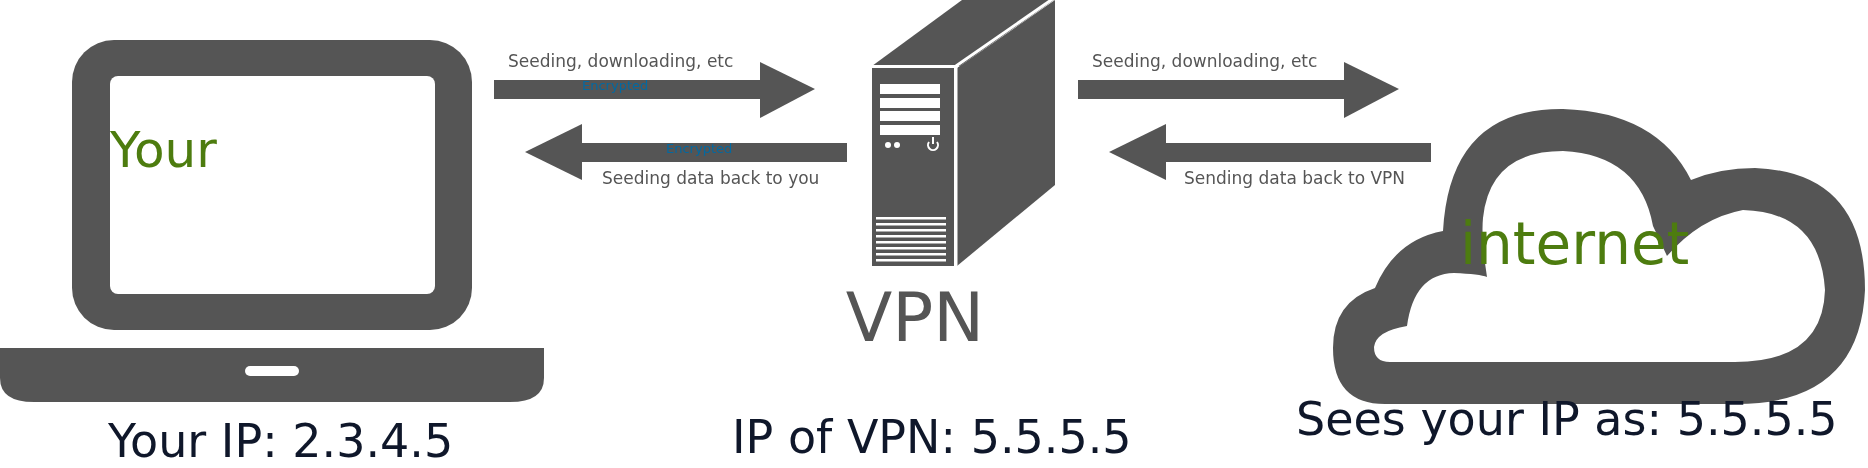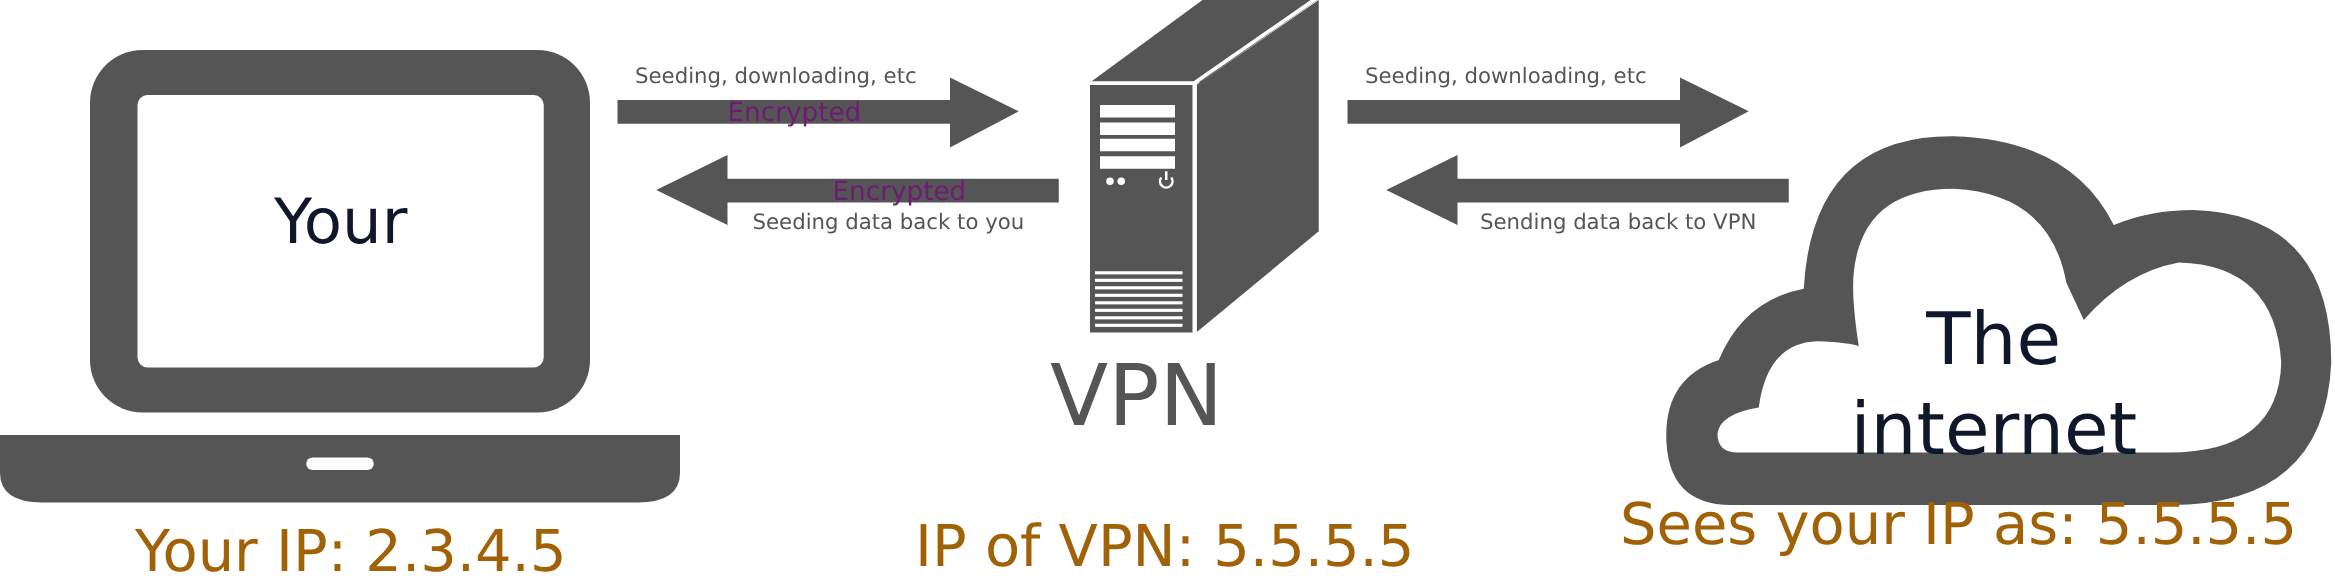--- a/index.html
+++ b/index.html
@@ -1,22 +1,22 @@
 <!DOCTYPE html>
 <html><head>
 <meta charset="utf-8">
 <style>
   html, body { margin:0; padding:0; background:#ffffff; }
   body { width:1868px; height:468px; position:relative; overflow:hidden; font-family:"DejaVu Sans", sans-serif; color:#555555; }
   svg { position:absolute; left:0; top:0; }
   .txt { position:absolute; white-space:nowrap; font-family:"DejaVu Sans", sans-serif; }
   .small { font-size:17px; color:#555; }
-  .enc { font-size:21px; color:#701a75; }
-  .big { font-size:50px; color:#0f172a; text-align:center; line-height:60px;margin-top:27px; }
-  .caption { font-size:46px; color:#a16207; }
+  .enc { font-size:13px; color:#0369a1; }
+  .big { font-size:50px; color:#4d7c0f; line-height:60px; }
+  .caption { font-size:46px; color:#0f172a; }
 </style>
 </head>
 <body>
 
 <svg width="1868" height="468" viewBox="0 0 1868 468">
 
   <g>
     <rect x="72" y="40" width="400" height="290" rx="42" fill="#555"></rect>
     <rect x="110" y="76" width="325" height="218" rx="8" fill="#fff"></rect>
     <path d="M0 348 H544 V378 Q544 402 510 402 H34 Q0 402 0 378 Z" fill="#555"></path>
@@ -133,22 +133,21 @@
 <span class="txt enc" style="left:666px;top:141px;">Encrypted</span>
 <span class="txt small" style="left:602px;top:168px;">Seeding data back to you</span>
 
 <span class="txt small" style="left:1092px;top:51px;">Seeding, downloading, etc</span>
 <span class="txt small" style="left:1184px;top:168px;">Sending data back to VPN</span>
 
 <div class="txt big" style="left:110px;top:120px;width:325px;">
   <div>Your</div>
 </div>
 
-<div class="txt" style="left:840px;top:278px;width:150px;font-size:68px;color:#555;">VPN</div>
+<div class="txt" style="left:840px;top:278px;width:150px;text-align:center;font-size:68px;color:#555;">VPN</div>
 
 <div class="txt big" style="left:1460px;top:208px;width:270px;line-height:72px;font-size:58px;">
-  <div>The</div>
   <div>internet</div>
 </div>
 
 <span class="txt caption" style="left:108px;top:414px;">Your IP: 2.3.4.5</span>
 <span class="txt caption" style="left:732px;top:410px;">IP of VPN: 5.5.5.5</span>
 <span class="txt caption" style="left:1296px;top:392px;">Sees your IP as: 5.5.5.5</span>
 
 </body></html>

